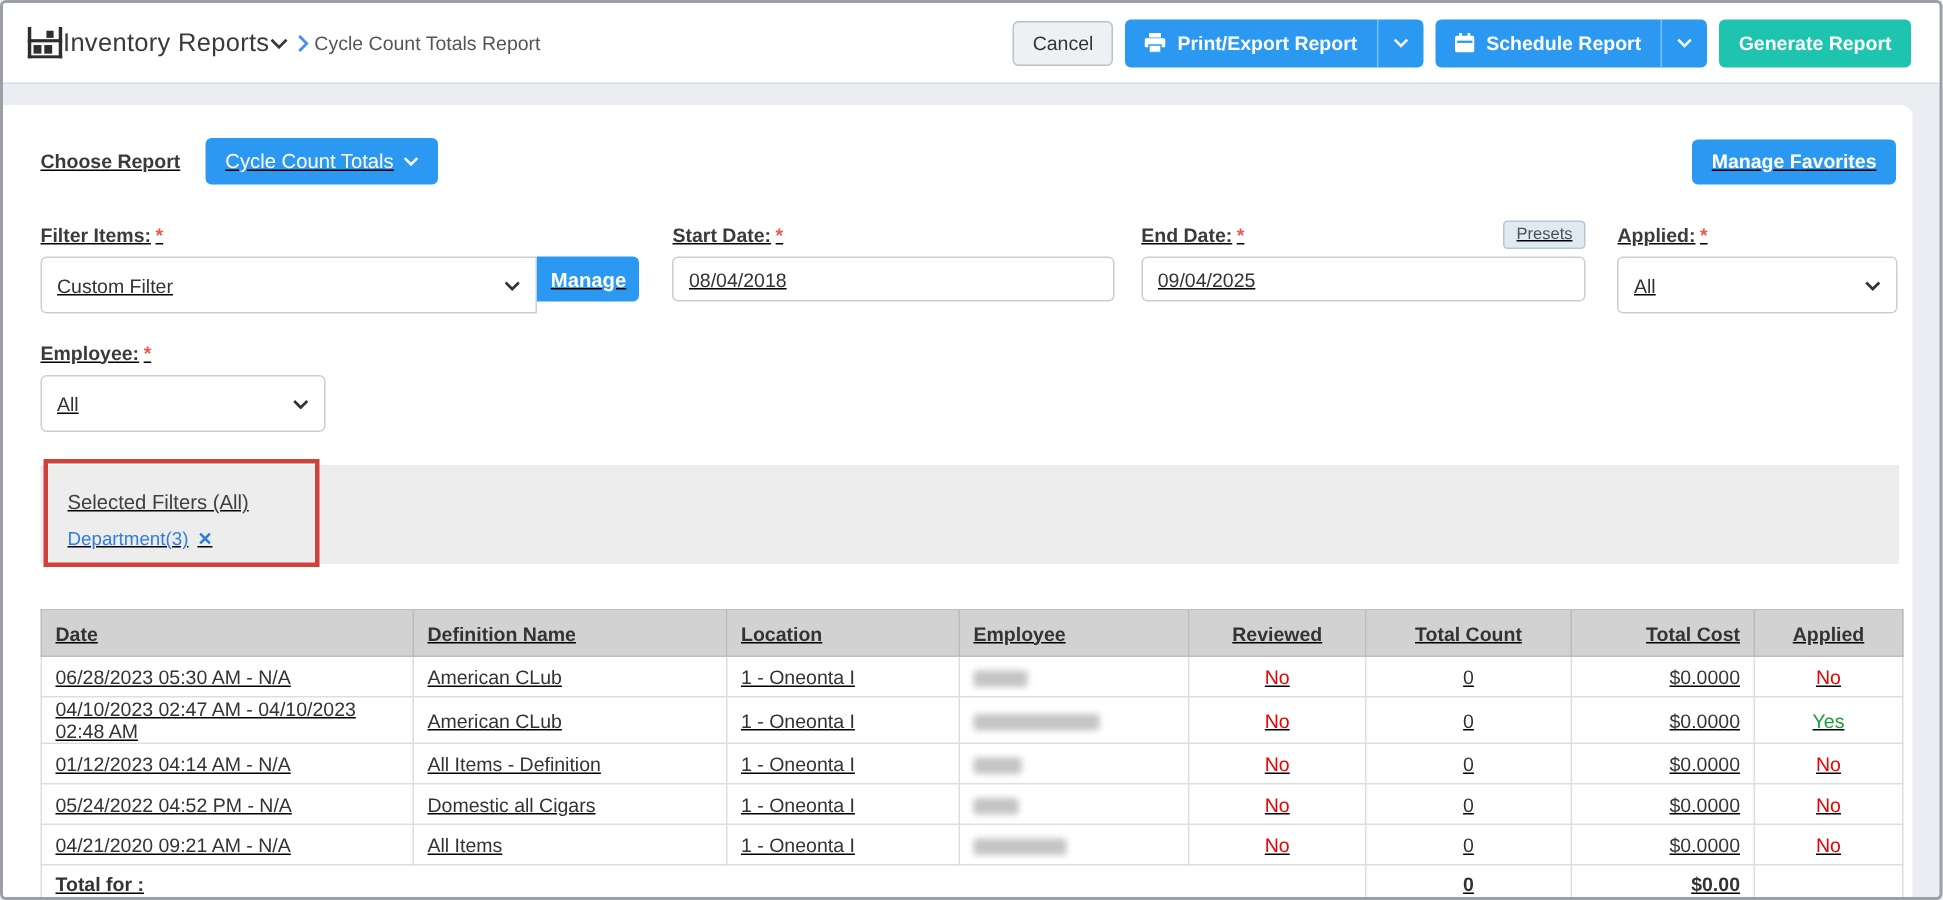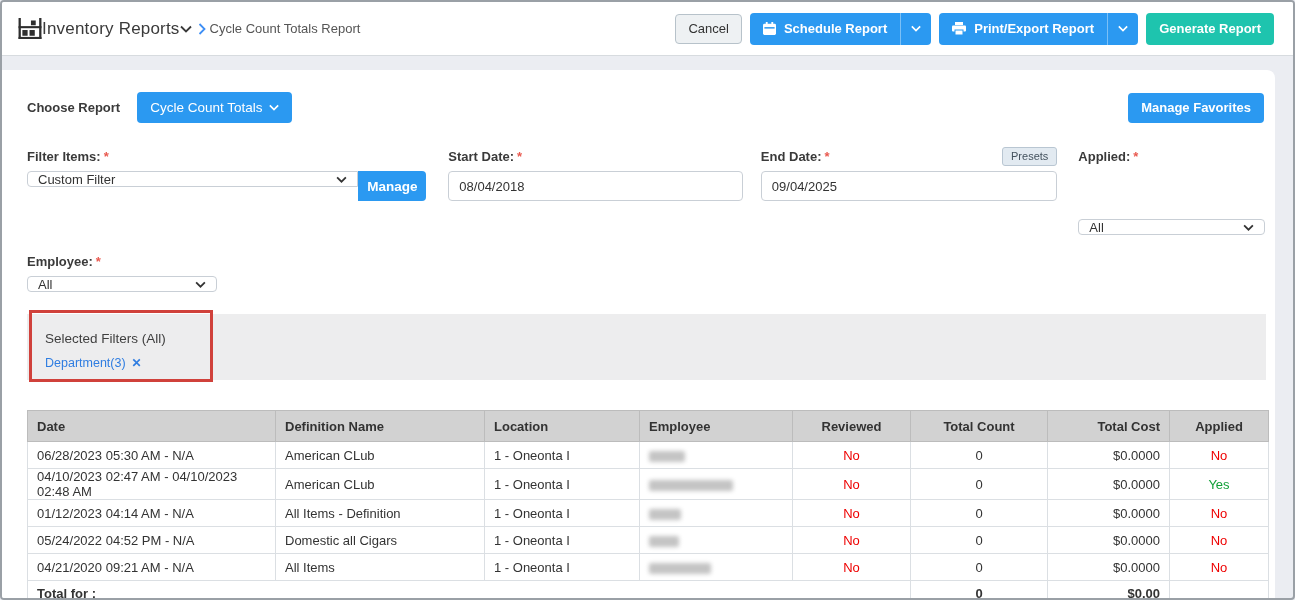--- a/index.html
+++ b/index.html
@@ -30,38 +30,38 @@
         border-radius:4px; font-size:13px; cursor:pointer; white-space:nowrap; }
   .btn-cancel{ height:30px; padding:0 12px; background:#eef1f3; border:1px solid #b7c2ca; color:#333; }
   .btn-primary{ height:32px; background:var(--blue); color:#fff; font-weight:bold; border:none; }
   .btn-split{ padding:0; overflow:hidden; }
   .btn-split .main{ display:flex; align-items:center; gap:8px; padding:0 13px; height:32px; }
   .btn-split .caret{ display:flex; align-items:center; padding:0 10px; height:32px;
                      border-left:1px solid rgba(255,255,255,.38); }
   .btn-generate{ height:32px; padding:0 13px; background:var(--teal); color:#fff; font-weight:bold; border:none; }
 
   
-  .main-area{ height:544px; padding:14px 18px 0 0; }
+  .main-area{ height:544px; padding:14px 18px 0 0;text-decoration:underline; }
   .panel{ background:#fff; height:100%; border-top-right-radius:8px; padding:22px 10px 0 25px; }
 
   .choose-row{ display:flex; align-items:center; margin-bottom:25px; }
   .choose-label{ font-size:13px; font-weight:bold; color:#3a3a3a; margin-right:17px; }
   .btn-report{ height:31px; padding:0 13px; background:var(--blue); color:#fff; font-size:13.5px;
                border:none; gap:7px; }
   .btn-managefav{ height:30px; padding:0 13px; background:var(--blue); color:#fff; font-weight:bold; border:none; margin-left:auto; margin-right:1px; }
 
   
   .filters{ display:flex; }
   .fcol{ display:flex; flex-direction:column; }
   .fcol .lbl-row{ display:flex; align-items:center; height:16px; margin-bottom:7px; }
   .flabel{ font-size:13px; font-weight:bold; color:#3a3a3a; }
   .req{ color:var(--astred); font-size:13px; font-weight:bold; margin-left:3px; }
   .c1{ width:400px; } .c2{ width:295px; margin-left:22px; }
-  .c3{ width:297px; margin-left:18px; } .c4{ width:187px; margin-left:21px;gap:48px; }
-  .ctrl-row{ display:flex; height:16px; }
+  .c3{ width:297px; margin-left:18px; } .c4{ width:187px; margin-left:21px; }
+  .ctrl-row{ display:flex; height:38px; }
   .selectbox{
     flex:1; border:1px solid #c9cfd6; border-radius:4px; background:#fff;
     display:flex; align-items:center; padding:0 10px; font-size:13px; color:#333; cursor:pointer;
   }
   .selectbox .sel-text{ flex:1; }
   .joined .selectbox{ border-radius:4px 0 0 4px; }
   .btn-manage{ width:68px; height:30px; background:var(--blue); color:#fff; font-weight:bold;
                font-size:13.5px; border:none; border-radius:0 4px 4px 0; }
   .textinput{
     width:100%; height:30px; border:1px solid #c9cfd6; border-radius:4px;
@@ -125,46 +125,46 @@
     </span>
     <span class="crumb">Cycle Count Totals Report</span>
   </div>
 
   <div class="topbar-actions">
     <button class="btn btn-cancel">Cancel</button>
 
     <div class="btn btn-primary btn-split">
       <span class="main">
         <span class="icon">
+          <svg width="14" height="13" viewBox="0 0 14 13" fill="#fff">
+            <rect x="3" y="0" width="8" height="3"></rect>
+            <rect x="0" y="3.5" width="14" height="6" rx="1"></rect>
+            <rect x="3" y="8" width="8" height="5" fill="#fff" stroke="#2b99f1" stroke-width="1"></rect>
+          </svg>
+        </span>
+        <span>Print/Export Report</span>
+      </span>
+      <span class="caret">
+        <svg width="10" height="7" viewBox="0 0 12 8" fill="none">
+            <path d="M1 1.5l5 5 5-5" stroke="#fff" stroke-width="2"></path>
+          </svg>
+      </span>
+    </div>
+
+    <div class="btn btn-primary btn-split">
+      <span class="main">
+        <span class="icon">
           <svg width="13" height="13" viewBox="0 0 14 14" fill="#fff">
             <rect x="0" y="2" width="14" height="12" rx="1.5"></rect>
             <rect x="3" y="0" width="2" height="4" fill="#fff"></rect>
               <rect x="9" y="0" width="2" height="4" fill="#fff"></rect>
             <rect x="1.5" y="5.5" width="11" height="1.6" fill="#2b99f1"></rect>
           </svg>
         </span>
         <span>Schedule Report</span>
-      </span>
-      <span class="caret">
-        <svg width="10" height="7" viewBox="0 0 12 8" fill="none">
-            <path d="M1 1.5l5 5 5-5" stroke="#fff" stroke-width="2"></path>
-          </svg>
-      </span>
-    </div>
-
-    <div class="btn btn-primary btn-split">
-      <span class="main">
-        <span class="icon">
-          <svg width="14" height="13" viewBox="0 0 14 13" fill="#fff">
-            <rect x="3" y="0" width="8" height="3"></rect>
-            <rect x="0" y="3.5" width="14" height="6" rx="1"></rect>
-            <rect x="3" y="8" width="8" height="5" fill="#fff" stroke="#2b99f1" stroke-width="1"></rect>
-          </svg>
-        </span>
-        <span>Print/Export Report</span>
       </span>
       <span class="caret">
         <svg width="10" height="7" viewBox="0 0 12 8" fill="none">
             <path d="M1 1.5l5 5 5-5" stroke="#fff" stroke-width="2"></path>
           </svg>
       </span>
     </div>
 
     <button class="btn btn-generate">Generate Report</button>
   </div>

